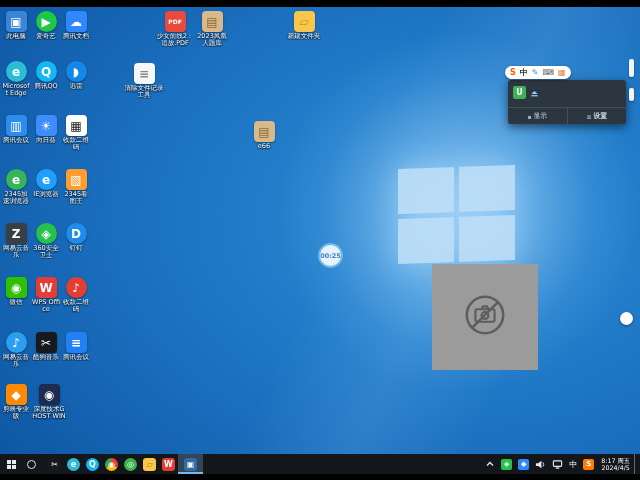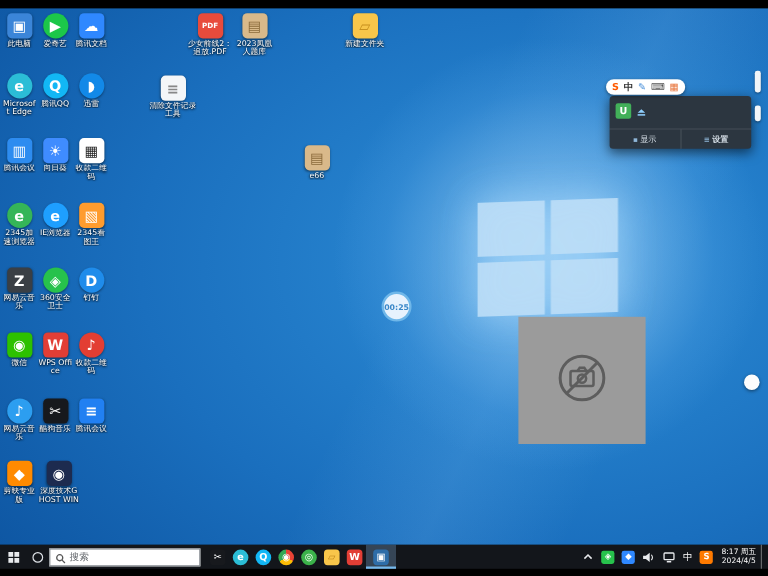--- a/index.html
+++ b/index.html
@@ -276,29 +276,20 @@
     <span class="win4">
         <span></span>
         <span></span>
         <span></span>
         <span></span>
       </span>
   </div>
   <div class="cortana-btn">
     <span class="cortana-ring"></span>
   </div>
-  <div class="search-box">
-    <span>
-      <svg width="9" height="9" viewBox="0 0 10 10">
-        <circle cx="4.2" cy="4.2" r="2.8" fill="none" stroke="#555" stroke-width="1.2"></circle>
-        <path d="M6.4 6.4 L9 9" stroke="#555" stroke-width="1.2"></path>
-      </svg>
-    </span>
-    <input placeholder="搜索" style="">
-  </div>
   <div class="tb-apps" id="tb-apps">
       <div class="tb-app">
         <span class="tb-glyph" style="background: rgb(23, 25, 29); color: rgb(255, 255, 255);">✂</span>
       </div>
       <div class="tb-app">
         <span class="tb-glyph" style="background: rgb(43, 189, 214); color: rgb(255, 255, 255); border-radius: 50%;">e</span>
       </div>
       <div class="tb-app">
         <span class="tb-glyph" style="background: rgb(18, 183, 245); color: rgb(255, 255, 255); border-radius: 50%;">Q</span>
       </div>

